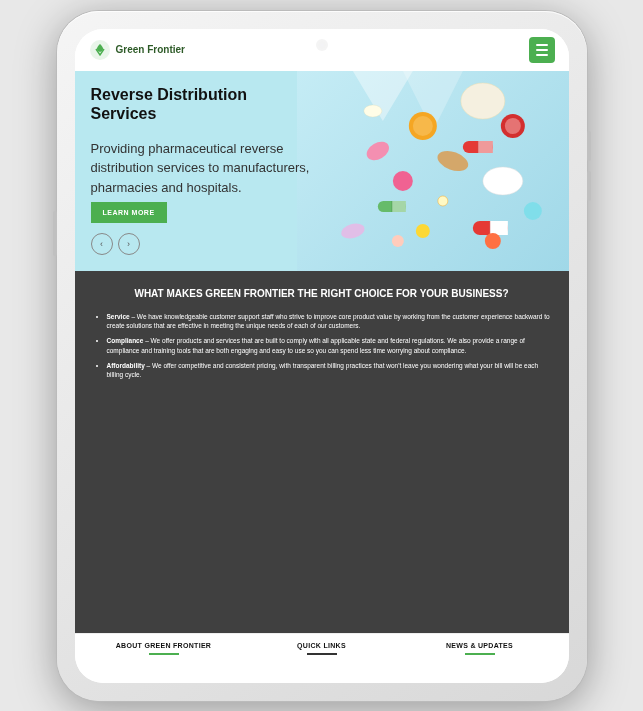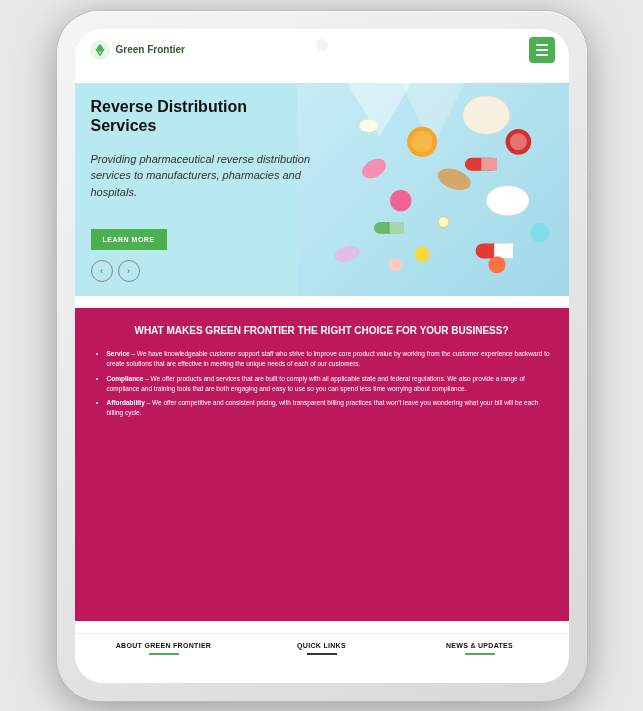--- a/index.html
+++ b/index.html
@@ -86,21 +86,20 @@
       margin-top: 0;
     }
 
     
     .screen-content {
       width: 100%;
       height: 100%;
       overflow: hidden;
       display: flex;
       flex-direction: column;
-      gap: 12px;
     }
 
     
     .app-header {
       background: rgba(255,255,255,0.95);
       padding: 8px 14px;
       display: flex;
       align-items: center;
       justify-content: space-between;
       min-height: 38px;
@@ -168,25 +167,24 @@
 
     .hero-title {
       font-size: 16px;
       font-weight: 900;
       color: #111;
       line-height: 1.2;
       margin-bottom: 16px;
     }
 
     .hero-desc {
-      font-size: 11px;
+      font-size: 13px;
       color: #333;
       line-height: 1.5;
-      margin-bottom: 28px;
-      font-style: italic;
+      margin-bottom: 4px;
     }
 
     .hero-btn {
       background: #4caf50;
       color: white;
       font-size: 7px;
       font-weight: 700;
       padding: 7px 12px;
       border: none;
       cursor: pointer;
@@ -218,21 +216,21 @@
       position: absolute;
       right: 0;
       top: 0;
       width: 55%;
       height: 100%;
       overflow: hidden;
     }
 
     
     .green-section {
-      background: #be185d;
+      background: #404040;
       padding: 16px 18px;
       flex: 1;
       overflow: hidden;
     }
 
     .green-title {
       font-size: 10px;
       font-weight: 900;
       color: white;
       text-align: center;

